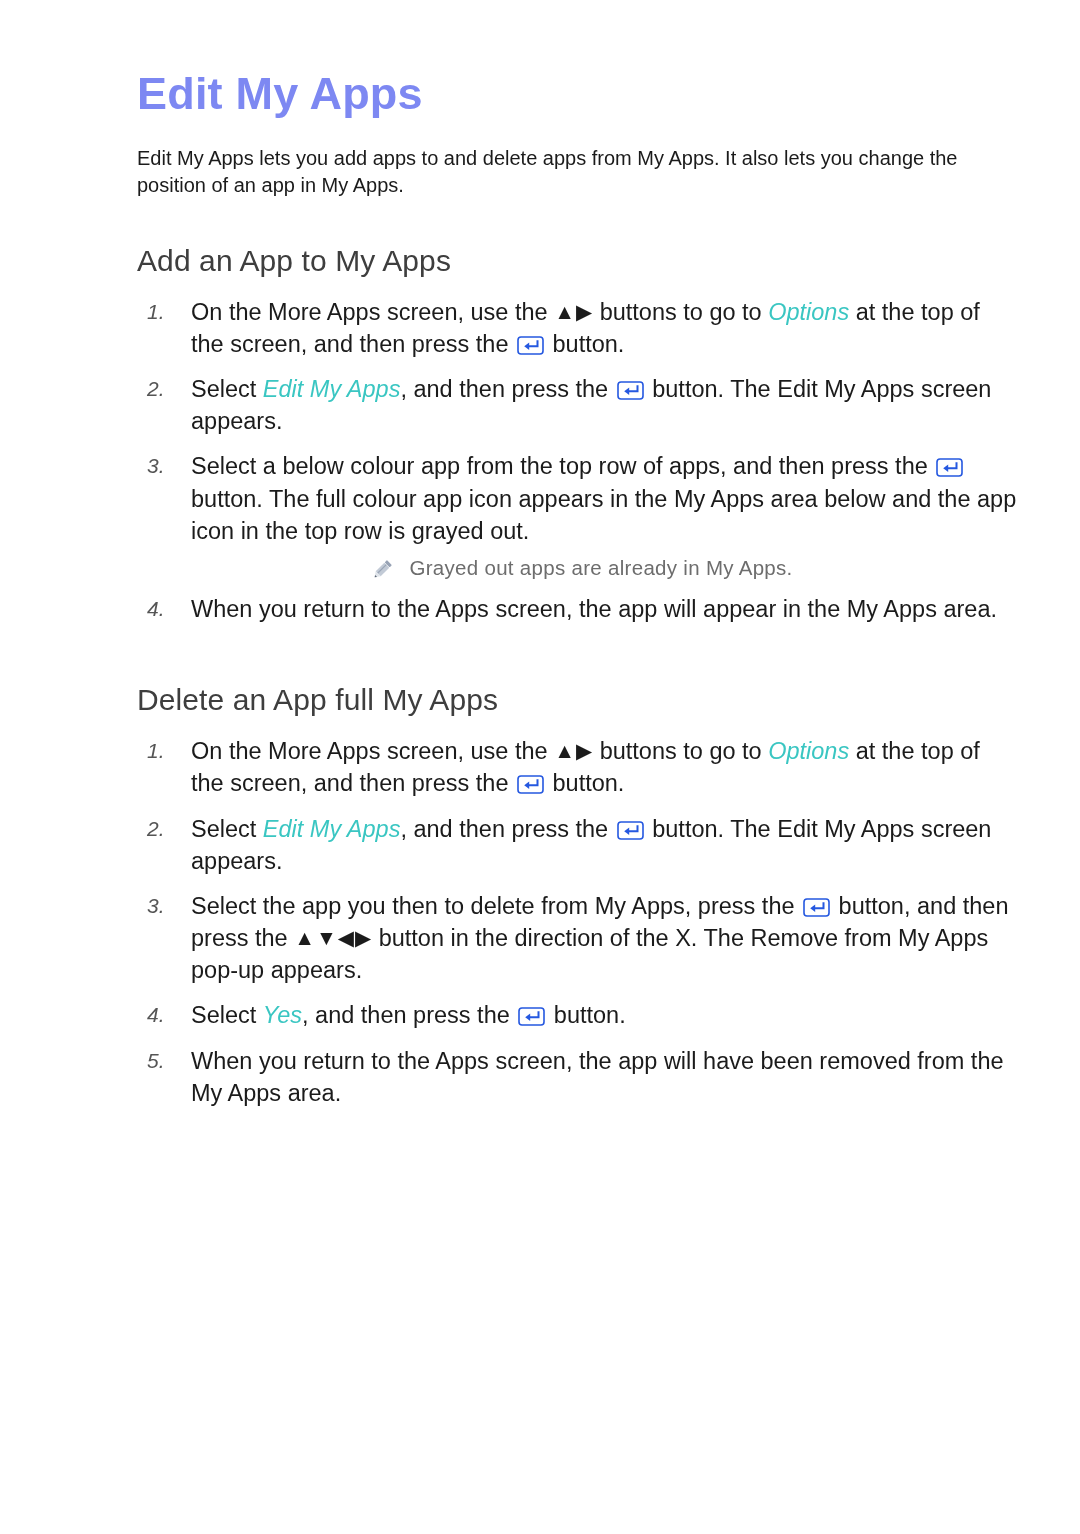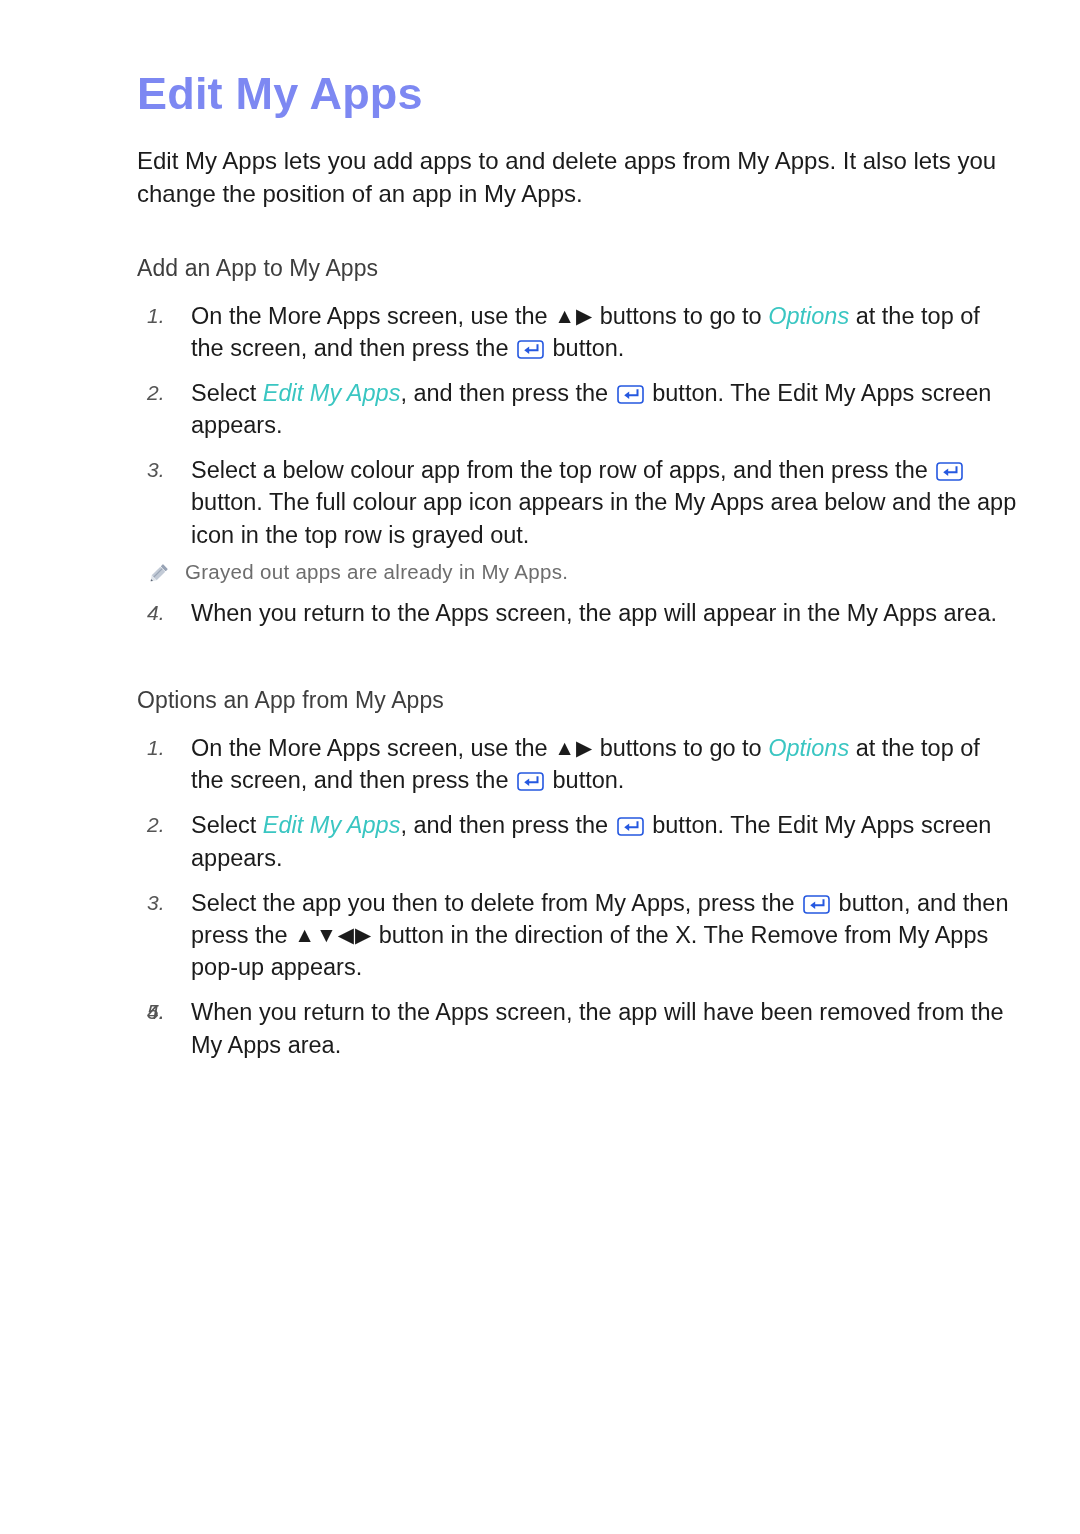--- a/index.html
+++ b/index.html
@@ -27,29 +27,29 @@
   .page-title {
     font-size: 45px;
     font-weight: bold;
     color: #7d88f2;
     letter-spacing: 0.2px;
     line-height: 1.05;
     margin: 0 0 28px 0;
   }
 
   .intro {
-    font-size: 24px;
+    font-size: 20px;
     line-height: 1.36;
     color: #1b1b1b;
     margin: 0 0 44px 0;
     max-width: 905px;
   }
 
   .section-heading {
-    font-size: 23px;
+    font-size: 30px;
     font-weight: normal;
     color: #3e3e3e;
     margin: 0 0 18px 0;
     letter-spacing: 0.1px;
   }
 
   .section + .section {
     margin-top: 58px;
   }
 
@@ -89,20 +89,21 @@
     color: #3ac6c2;
     font-style: italic;
   }
 
   
   .note {
     display: flex;
     align-items: flex-start;
     margin: 8px 0 10px 0;
     padding-left: 8px;
+    justify-content: center;
   }
   .note-icon {
     flex: 0 0 auto;
     width: 26px;
     height: 26px;
     margin-right: 14px;
     margin-top: 2px;
   }
   .note-text {
     font-size: 20.5px;
@@ -170,36 +171,40 @@
                 <polygon points="11.6,21.4 14.4,21.4 13,23.4" fill="#5e6876"></polygon>
               </g>
             </svg></span>
           <div class="note-text">Grayed out apps are already in My Apps.</div>
         </div>
         <ol class="steps">
           <li class="step"><span class="step-num">4.</span><span><span>When you return to the Apps screen, the app will appear in the My Apps area.</span></span></li>
         </ol>
       </div>
       <div class="section">
-        <h2 class="section-heading">Options an App from My Apps</h2>
+        <h2 class="section-heading">Delete an App full My Apps</h2>
         <ol class="steps">
           <li class="step"><span class="step-num">1.</span><span><span>On the More Apps screen, use the </span><span class="arrows"><span>▲</span><span>▶</span></span><span> buttons to go to </span><span class="hl">Options</span><span> at the top of the screen, and then press the </span><span class="enter-key"><svg width="27" height="19" viewBox="0 0 27 19" xmlns="http://www.w3.org/2000/svg">
                   <rect x="1" y="1" width="25" height="17" rx="3" ry="3" fill="#ffffff" stroke="#2558e0" stroke-width="1.6"></rect>
                   <path d="M20.5 4.2 L20.5 10.2 L10.5 10.2" fill="none" stroke="#2558e0" stroke-width="2"></path>
                   <path d="M12.2 6.4 L7.2 10.2 L12.2 14.0 Z" fill="#2558e0"></path>
                 </svg></span><span> button.</span></span></li>
           <li class="step"><span class="step-num">2.</span><span><span>Select </span><span class="hl">Edit My Apps</span><span>, and then press the </span><span class="enter-key"><svg width="27" height="19" viewBox="0 0 27 19" xmlns="http://www.w3.org/2000/svg">
                   <rect x="1" y="1" width="25" height="17" rx="3" ry="3" fill="#ffffff" stroke="#2558e0" stroke-width="1.6"></rect>
                   <path d="M20.5 4.2 L20.5 10.2 L10.5 10.2" fill="none" stroke="#2558e0" stroke-width="2"></path>
                   <path d="M12.2 6.4 L7.2 10.2 L12.2 14.0 Z" fill="#2558e0"></path>
                 </svg></span><span> button. The Edit My Apps screen appears.</span></span></li>
           <li class="step"><span class="step-num">3.</span><span><span>Select the app you then to delete from My Apps, press the </span><span class="enter-key"><svg width="27" height="19" viewBox="0 0 27 19" xmlns="http://www.w3.org/2000/svg">
                   <rect x="1" y="1" width="25" height="17" rx="3" ry="3" fill="#ffffff" stroke="#2558e0" stroke-width="1.6"></rect>
                   <path d="M20.5 4.2 L20.5 10.2 L10.5 10.2" fill="none" stroke="#2558e0" stroke-width="2"></path>
                   <path d="M12.2 6.4 L7.2 10.2 L12.2 14.0 Z" fill="#2558e0"></path>
                 </svg></span><span> button, and then press the </span><span class="arrows"><span>▲</span><span>▼</span><span>◀</span><span>▶</span></span><span> button in the direction of the X. The Remove from My Apps pop-up appears.</span></span></li>
-          <li class="step"><span class="step-num">4.</span></li>
+          <li class="step"><span class="step-num">4.</span><span><span>Select </span><span class="hl">Yes</span><span>, and then press the </span><span class="enter-key"><svg width="27" height="19" viewBox="0 0 27 19" xmlns="http://www.w3.org/2000/svg">
+                  <rect x="1" y="1" width="25" height="17" rx="3" ry="3" fill="#ffffff" stroke="#2558e0" stroke-width="1.6"></rect>
+                  <path d="M20.5 4.2 L20.5 10.2 L10.5 10.2" fill="none" stroke="#2558e0" stroke-width="2"></path>
+                  <path d="M12.2 6.4 L7.2 10.2 L12.2 14.0 Z" fill="#2558e0"></path>
+                </svg></span><span> button.</span></span></li>
           <li class="step"><span class="step-num">5.</span><span><span>When you return to the Apps screen, the app will have been removed from the My Apps area.</span></span></li>
         </ol>
       </div>
     </div>
 
 </div>
 
 </body></html>

